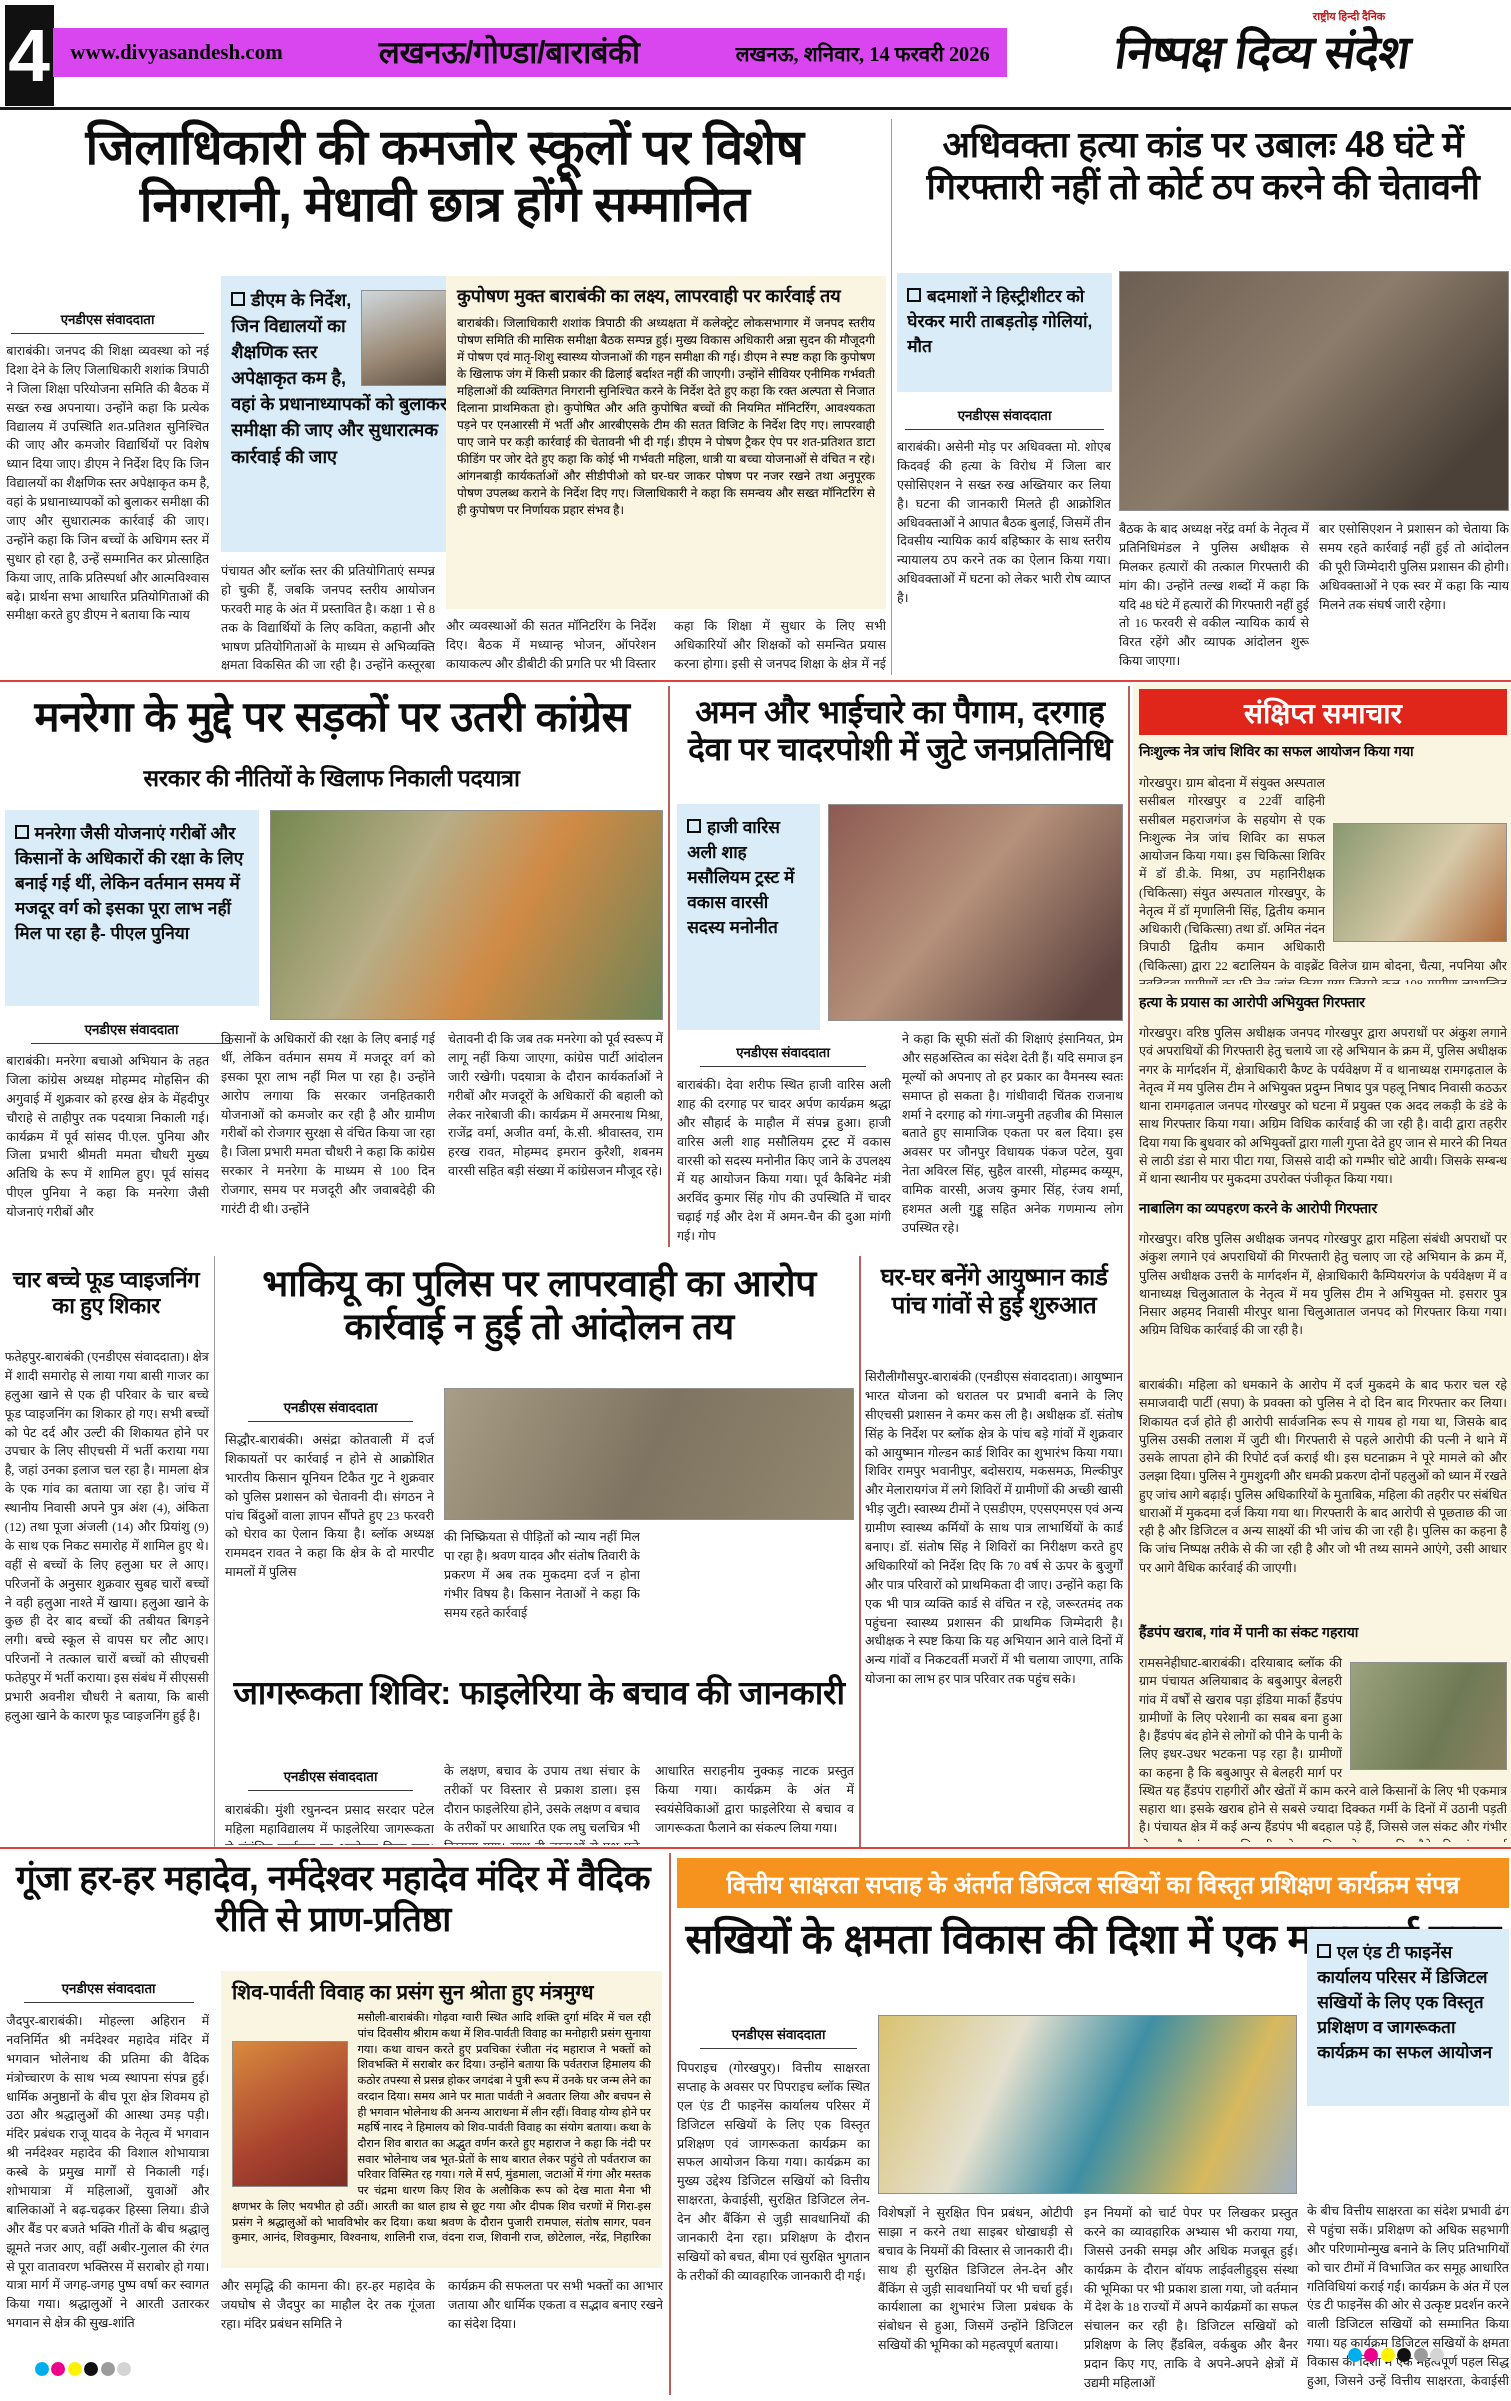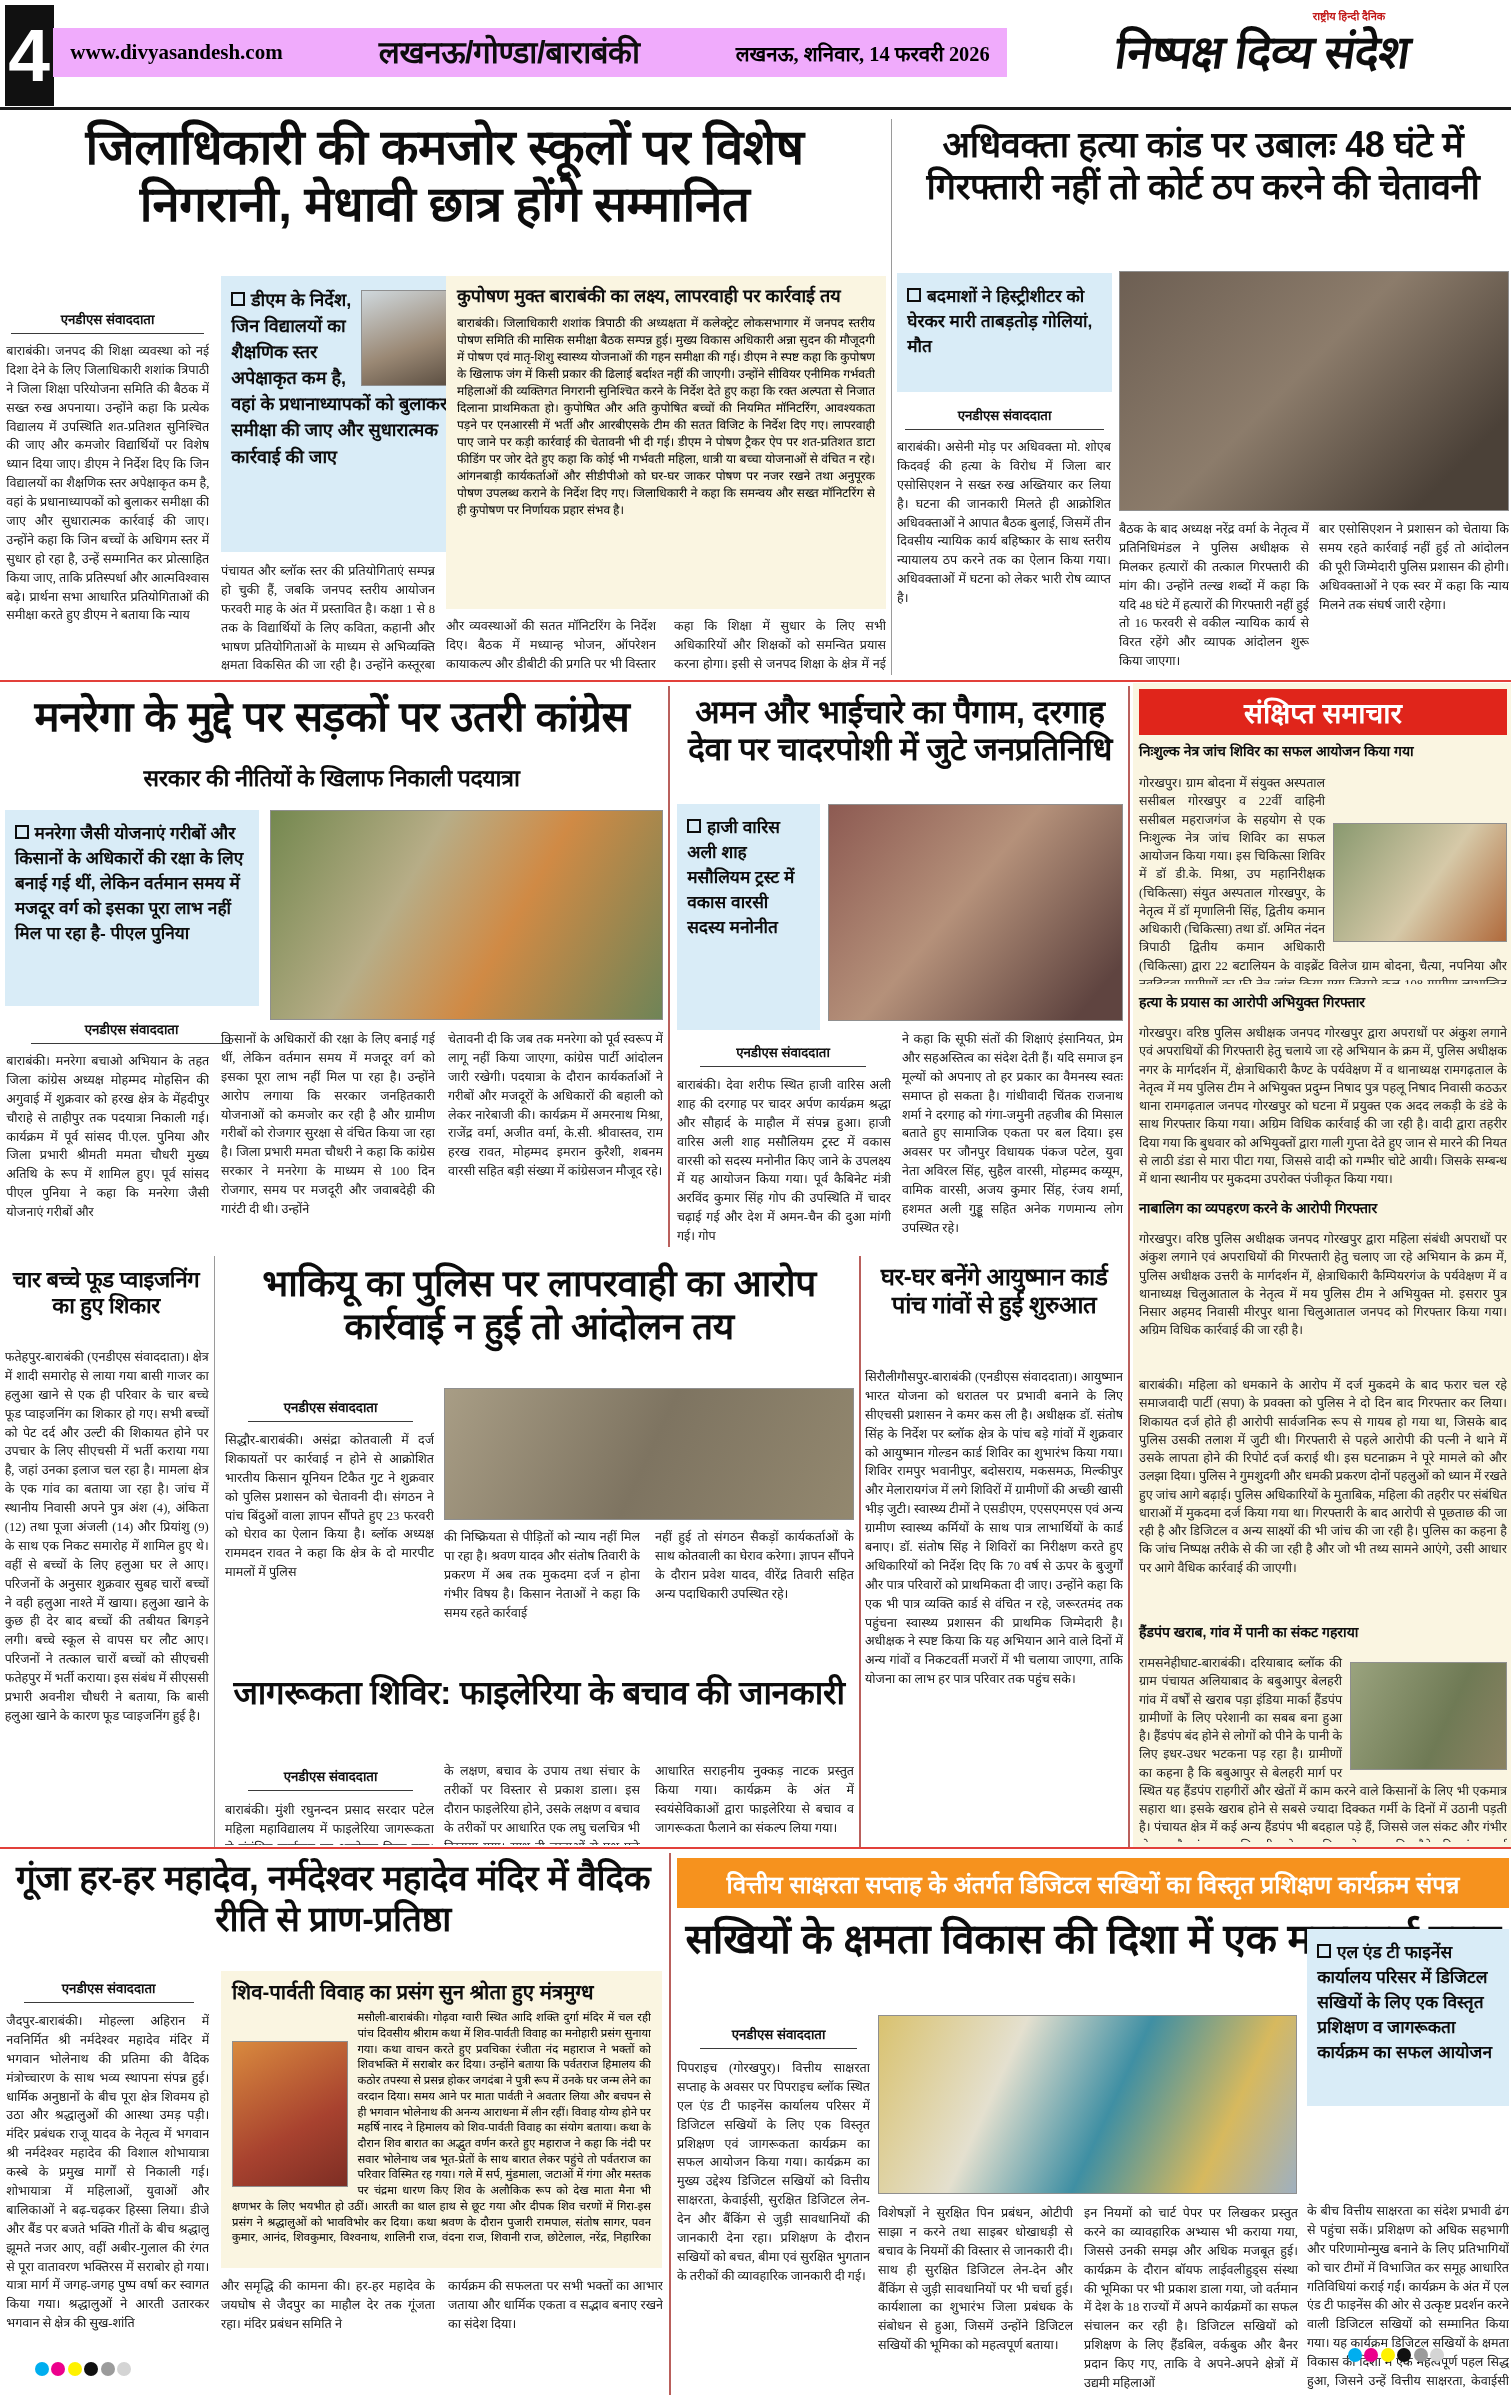--- a/index.html
+++ b/index.html
@@ -32,21 +32,21 @@
           text-align:center;display:flex;align-items:center;justify-content:center;}
 </style>
 </head>
 <body>
 
 <div id="paper">
 
   <div class="abs" style="left:4.7px;top:4.7px;width:49px;height:101px;background:#111;">
     <div style="color:#fff;font-family:'Liberation Sans',sans-serif;font-weight:700;font-size:75px;text-align:center;line-height:101px;">4</div>
   </div>
-  <div class="abs" style="left:53px;top:28px;width:954px;height:49px;background:#f0abfc;display:flex;align-items:center;justify-content:space-between;padding:0 17.3px;box-sizing:border-box;">
+  <div class="abs" style="left:53px;top:28px;width:954px;height:49px;background:#d946ef;display:flex;align-items:center;justify-content:space-between;padding:0 17.3px;box-sizing:border-box;">
     <span style="font-weight:700;font-size:21px;font-family:'Liberation Serif',serif;">www.divyasandesh.com</span>
     <span class="h" style="font-size:31px;">लखनऊ/गोण्डा/बाराबंकी</span>
     <span style="font-weight:700;font-size:20.4px;">लखनऊ, शनिवार, 14 फरवरी 2026</span>
   </div>
   <div class="abs" style="left:1017px;top:7.9px;width:491px;height:97px;">
     <div style="text-align:center;color:#c21a1a;font-size:11px;font-weight:700;margin-left:173px;">राष्ट्रीय हिन्दी दैनिक</div>
     <div class="h" style="font-size:46px;transform:skewX(-8deg);margin-top:3.1px;letter-spacing:-0.8px;">निष्पक्ष दिव्य संदेश</div>
   </div>
   <div class="abs rule-blk" style="left:0;top:107px;width:1512px;height:3.1px;"></div>
 
@@ -123,21 +123,20 @@
 
   <div class="abs vline-gray" style="left:214px;top:1256px;height:591px;"></div>
   <div class="abs h" style="left:3.1px;top:1267px;width:206px;height:68px;font-size:22px;">चार बच्चे फूड प्वाइजनिंग का हुए शिकार</div>
   <div class="abs col" style="left:4.7px;top:1348px;width:204px;height:496px;">फतेहपुर-बाराबंकी (एनडीएस संवाददाता)। क्षेत्र में शादी समारोह से लाया गया बासी गाजर का हलुआ खाने से एक ही परिवार के चार बच्चे फूड प्वाइजनिंग का शिकार हो गए। सभी बच्चों को पेट दर्द और उल्टी की शिकायत होने पर उपचार के लिए सीएचसी में भर्ती कराया गया है, जहां उनका इलाज चल रहा है। मामला क्षेत्र के एक गांव का बताया जा रहा है। जांच में स्थानीय निवासी अपने पुत्र अंश (4), अंकिता (12) तथा पूजा अंजली (14) और प्रियांशु (9) के साथ एक निकट समारोह में शामिल हुए थे। वहीं से बच्चों के लिए हलुआ घर ले आए। परिजनों के अनुसार शुक्रवार सुबह चारों बच्चों ने वही हलुआ नाश्ते में खाया। हलुआ खाने के कुछ ही देर बाद बच्चों की तबीयत बिगड़ने लगी। बच्चे स्कूल से वापस घर लौट आए। परिजनों ने तत्काल चारों बच्चों को सीएचसी फतेहपुर में भर्ती कराया। इस संबंध में सीएससी प्रभारी अवनीश चौधरी ने बताया, कि बासी हलुआ खाने के कारण फूड प्वाइजनिंग हुई है।</div>
 
   <div class="abs h" style="left:225px;top:1263px;width:628px;height:116px;font-size:37px;">भाकियू का पुलिस पर लापरवाही का आरोप कार्रवाई न हुई तो आंदोलन तय</div>
   <div class="abs byline" style="left:248px;top:1396px;width:165px;">एनडीएस संवाददाता</div>
   <div class="abs ph" style="left:444px;top:1388px;width:410px;height:132px;background:linear-gradient(115deg,#a89d85,#7e7461 50%,#93886f);"></div>
   <div class="abs col" style="left:225px;top:1431px;width:209px;height:223px;">सिद्धौर-बाराबंकी। असंद्रा कोतवाली में दर्ज शिकायतों पर कार्रवाई न होने से आक्रोशित भारतीय किसान यूनियन टिकैत गुट ने शुक्रवार को पुलिस प्रशासन को चेतावनी दी। संगठन ने पांच बिंदुओं वाला ज्ञापन सौंपते हुए 23 फरवरी को घेराव का ऐलान किया है। ब्लॉक अध्यक्ष राममदन रावत ने कहा कि क्षेत्र के दो मारपीट मामलों में पुलिस</div>
   <div class="abs col" style="left:444px;top:1528px;width:196px;height:124px;">की निष्क्रियता से पीड़ितों को न्याय नहीं मिल पा रहा है। श्रवण यादव और संतोष तिवारी के प्रकरण में अब तक मुकदमा दर्ज न होना गंभीर विषय है। किसान नेताओं ने कहा कि समय रहते कार्रवाई</div>
-  <div class="abs col" style="left:655px;top:1528px;width:199px;height:124px;">नहीं हुई तो संगठन सैकड़ों कार्यकर्ताओं के साथ कोतवाली का घेराव करेगा। ज्ञापन सौंपने के दौरान प्रवेश यादव, वीरेंद्र तिवारी सहित अन्य पदाधिकारी उपस्थित रहे।</div>
 
   <div class="abs h" style="left:225px;top:1674px;width:628px;height:75px;font-size:33px;">जागरूकता शिविर: फाइलेरिया के बचाव की जानकारी</div>
   <div class="abs byline" style="left:248px;top:1765px;width:165px;">एनडीएस संवाददाता</div>
   <div class="abs col" style="left:225px;top:1801px;width:209px;height:44px;">बाराबंकी। मुंशी रघुनन्दन प्रसाद सरदार पटेल महिला महाविद्यालय में फाइलेरिया जागरूकता से संबंधित कार्यक्रम का आयोजन किया गया। डिवीजनल ऑफिसर पी.सी.आई. खालिद हुसैन ने स्वयंसेविकाओं को फाइलेरिया से जुड़ी महत्वपूर्ण जानकारी दी। उन्होंने बीमारी</div>
   <div class="abs col" style="left:444px;top:1762px;width:196px;height:83px;">के लक्षण, बचाव के उपाय तथा संचार के तरीकों पर विस्तार से प्रकाश डाला। इस दौरान फाइलेरिया होने, उसके लक्षण व बचाव के तरीकों पर आधारित एक लघु चलचित्र भी दिखाया गया। साथ ही छात्राओं से प्रश्न पूछे गए, जिनका उन्होंने संतोषजनक उत्तर दिया।</div>
   <div class="abs col" style="left:655px;top:1762px;width:199px;height:83px;">आधारित सराहनीय नुक्कड़ नाटक प्रस्तुत किया गया। कार्यक्रम के अंत में स्वयंसेविकाओं द्वारा फाइलेरिया से बचाव व जागरूकता फैलाने का संकल्प लिया गया।</div>
 
   <div class="abs vline" style="left:859px;top:1256px;height:591px;"></div>
   <div class="abs h" style="left:865px;top:1263px;width:258px;height:93px;font-size:24px;">घर-घर बनेंगे आयुष्मान कार्ड पांच गांवों से हुई शुरुआत</div>
   <div class="abs col" style="left:865px;top:1368px;width:258px;height:476px;">सिरौलीगौसपुर-बाराबंकी (एनडीएस संवाददाता)। आयुष्मान भारत योजना को धरातल पर प्रभावी बनाने के लिए सीएचसी प्रशासन ने कमर कस ली है। अधीक्षक डॉ. संतोष सिंह के निर्देश पर ब्लॉक क्षेत्र के पांच बड़े गांवों में शुक्रवार को आयुष्मान गोल्डन कार्ड शिविर का शुभारंभ किया गया। शिविर रामपुर भवानीपुर, बदोसराय, मकसमऊ, मिल्कीपुर और मेलारायगंज में लगे शिविरों में ग्रामीणों की अच्छी खासी भीड़ जुटी। स्वास्थ्य टीमों ने एसडीएम, एएसएमएस एवं अन्य ग्रामीण स्वास्थ्य कर्मियों के साथ पात्र लाभार्थियों के कार्ड बनाए। डॉ. संतोष सिंह ने शिविरों का निरीक्षण करते हुए अधिकारियों को निर्देश दिए कि 70 वर्ष से ऊपर के बुजुर्गों और पात्र परिवारों को प्राथमिकता दी जाए। उन्होंने कहा कि एक भी पात्र व्यक्ति कार्ड से वंचित न रहे, जरूरतमंद तक पहुंचना स्वास्थ्य प्रशासन की प्राथमिक जिम्मेदारी है। अधीक्षक ने स्पष्ट किया कि यह अभियान आने वाले दिनों में अन्य गांवों व निकटवर्ती मजरों में भी चलाया जाएगा, ताकि योजना का लाभ हर पात्र परिवार तक पहुंच सके।</div>

